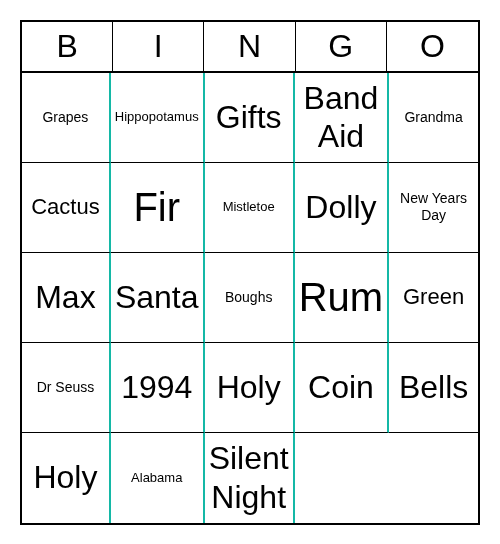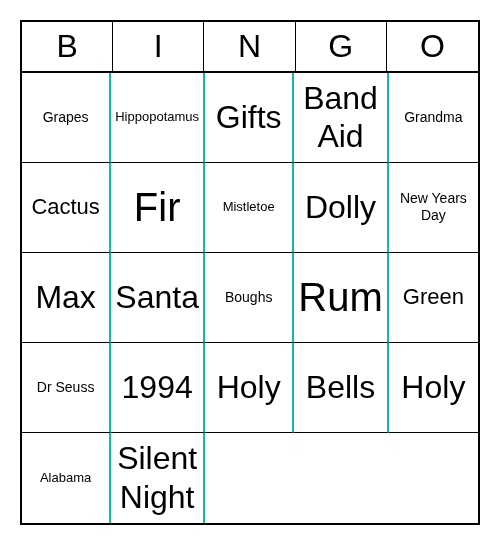--- a/index.html
+++ b/index.html
@@ -150,20 +150,23 @@
       <div class="bingo-cell">
         <span class="size-medium">Dr Seuss</span>
       </div>
       <div class="bingo-cell">
         <span class="size-xlarge">1994</span>
       </div>
       <div class="bingo-cell">
         <span class="size-xlarge">Holy</span>
       </div>
       <div class="bingo-cell">
+        <span class="size-xlarge">Coin</span>
+      </div>
+      <div class="bingo-cell">
         <span class="size-xlarge">Bells</span>
       </div>
       <div class="bingo-cell">
         <span class="size-xlarge">Holy</span>
       </div>
       <div class="bingo-cell">
         <span class="size-small">Alabama</span>
       </div>
       <div class="bingo-cell">
         <span class="size-xlarge">Silent Night</span>

